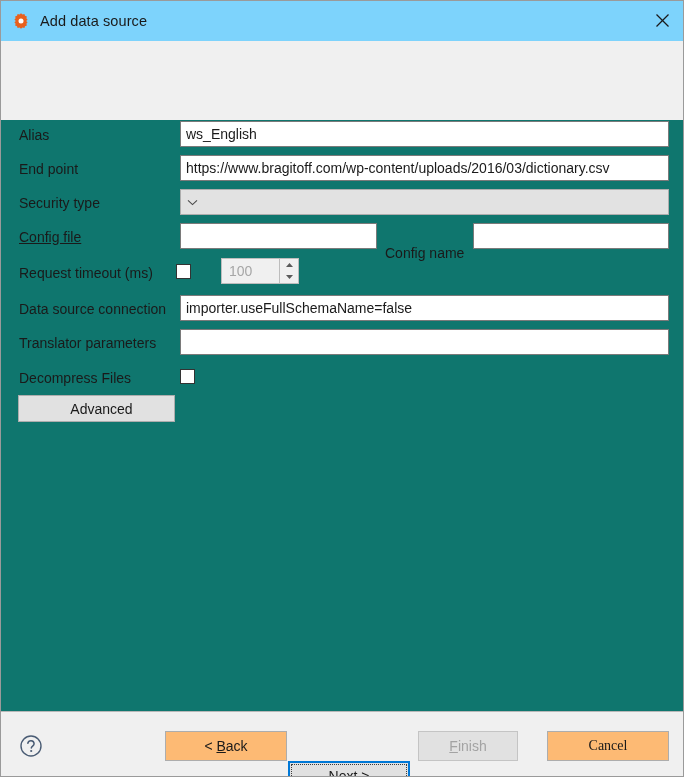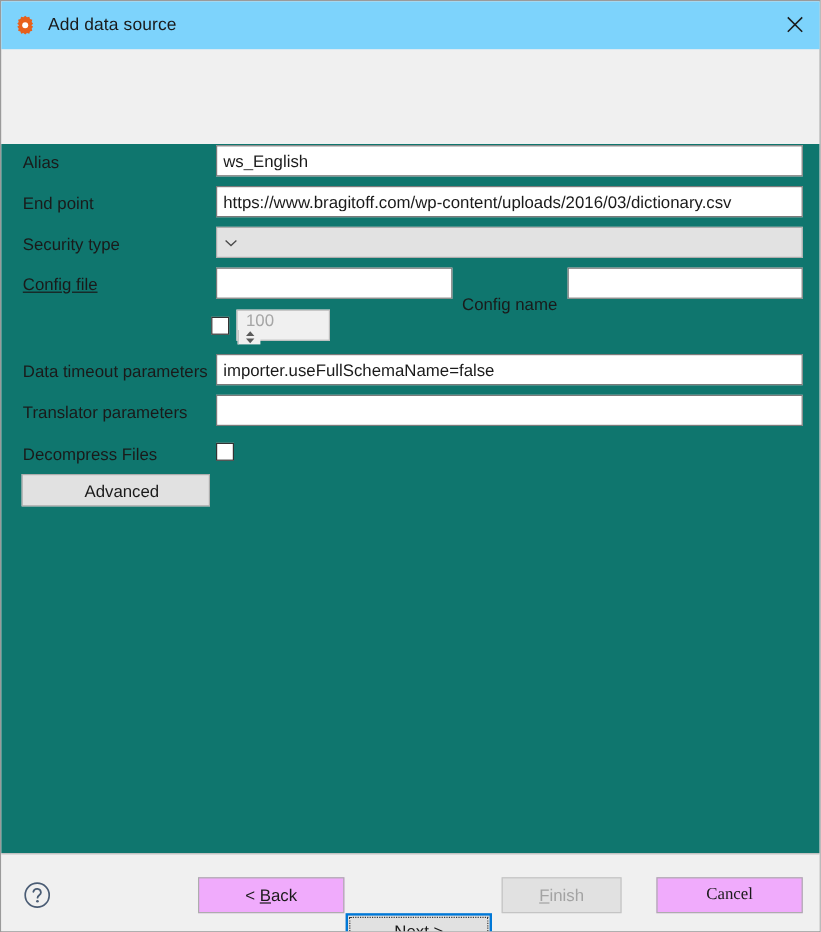--- a/index.html
+++ b/index.html
@@ -215,21 +215,21 @@
     width: 24px; height: 24px;
     cursor: pointer;
   }
   .help-icon svg { display: block; }
 
   .footer-btn {
     position: absolute;
     top: 19px;
     box-sizing: border-box;
     height: 30px;
-    background: #f0abfc;
+    background: #fdba74;
     border: 1px solid #adadad;
     font-family: "Liberation Sans", sans-serif;
     font-size: 14px;
     color: #1a1a1a;
     display: flex;
     align-items: center;
     justify-content: center;
     cursor: pointer;
   }
   .footer-btn.focused {
@@ -291,38 +291,39 @@
         </svg>
       </span>
     </div>
 
     <div class="row-label" style="left:18px; top:109px;text-decoration:underline;">Config file</div>
     <input class="text-input" style="left: 179px; top: 103px; width: 197px;" value="">
 
     <div class="row-label" style="left:384px; top:109px;margin-top:16px;">Config name</div>
     <input class="text-input" style="left: 472px; top: 103px; width: 196px;" value="">
 
+    <div class="row-label" style="left:18px; top:145px;">Request timeout (ms)</div>
     <div class="checkbox" style="left:175px; top:144px;"></div>
-    <div class="spinner" style="left:196px; top:138px; width:78px;flex-direction:column;">
+    <div class="spinner" style="left:220px; top:138px; width:78px;">
       <span class="spinner-value">100</span>
       <span class="spinner-buttons">
         <span class="spinner-btn">
           <svg width="9" height="6" viewBox="0 0 9 6">
               <polygon points="4.5,1 8,5 1,5" fill="#5a5a5a"></polygon>
             </svg>
         </span>
         <span class="spinner-btn">
           <svg width="9" height="6" viewBox="0 0 9 6">
               <polygon points="4.5,5 1,1 8,1" fill="#5a5a5a"></polygon>
             </svg>
         </span>
       </span>
     </div>
 
-    <div class="row-label" style="left:18px; top:181px;">Data timeout parameters</div>
+    <div class="row-label" style="left:18px; top:181px;">Data source connection</div>
     <input class="text-input" style="left: 179px; top: 175px; width: 489px;" value="importer.useFullSchemaName=false">
 
     <div class="row-label" style="left:18px; top:215px;">Translator parameters</div>
     <input class="text-input" style="left: 179px; top: 209px; width: 489px;" value="">
 
     <div class="row-label" style="left:18px; top:250px;">Decompress Files</div>
     <div class="checkbox" style="left:179px; top:249px;"></div>
 
     <div class="push-button" style="left:17px; top:275px; width:157px; height:27px;">
       <span>Advanced</span>

